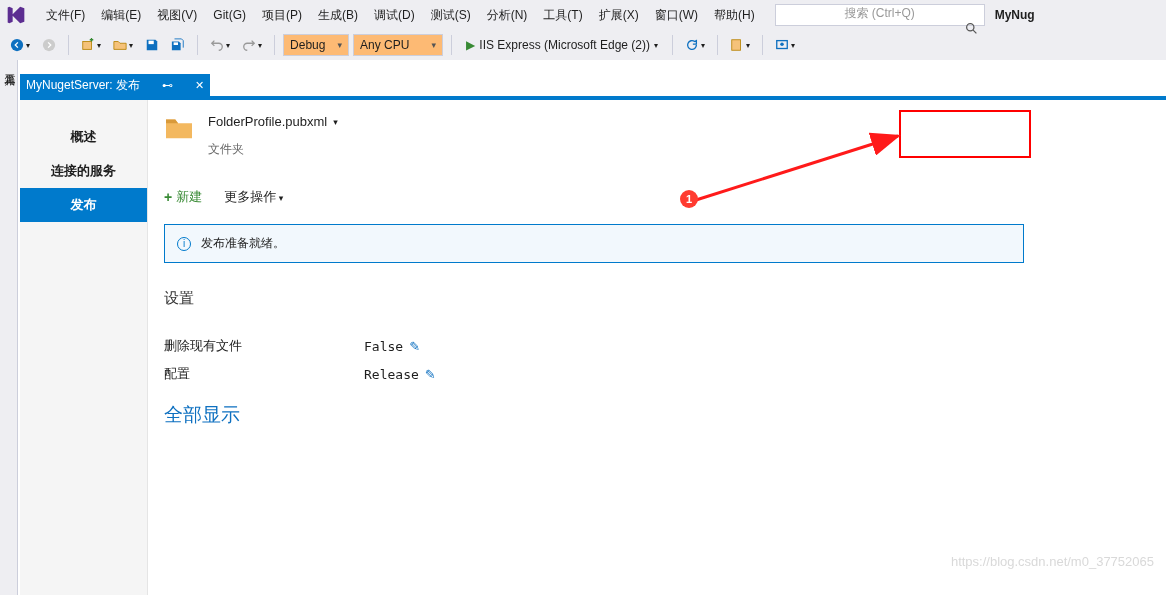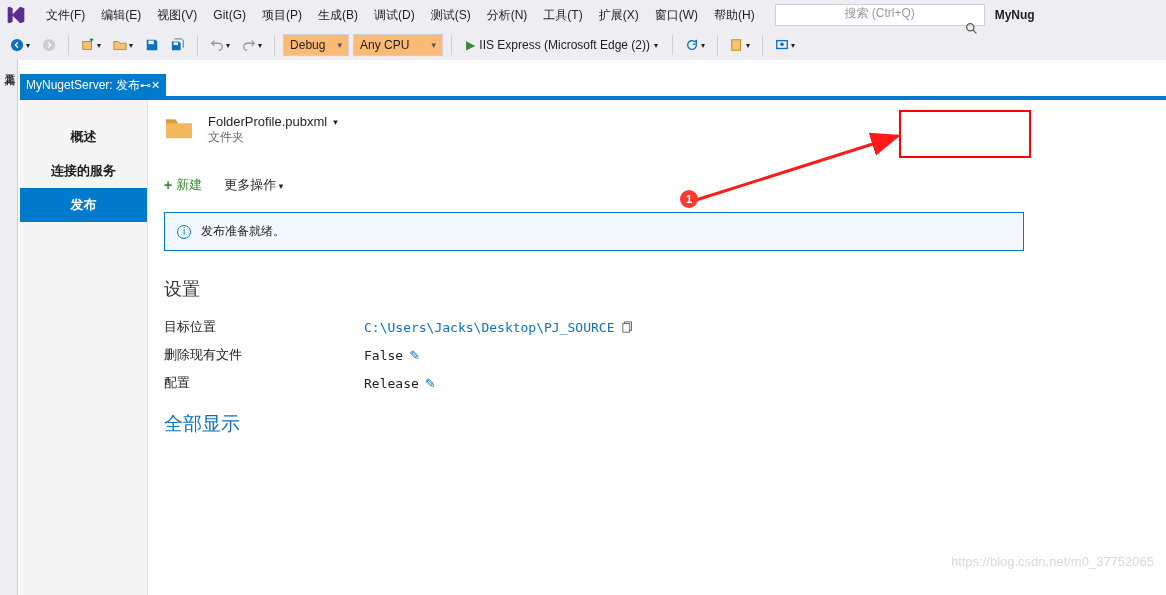--- a/index.html
+++ b/index.html
@@ -21,53 +21,53 @@
 .tb-combo::after { content: "▾"; position: absolute; right: 6px; font-size: 9px; color: #555; }
 .tb-run { display: flex; align-items: center; height: 22px; padding: 0 6px; font-family: Consolas, monospace; font-size: 12px; }
 .tb-run .play { color: #388a34; margin-right: 4px; }
 
 
 .vtabs { position: absolute; left: 0; top: 60px; width: 18px; height: calc(100% - 60px); background: #eeeef2; border-right: 1px solid #cccedb; }
 .vtabs .vtab { writing-mode: vertical-rl; font-size: 11px; padding: 6px 2px; color: #1e1e1e; }
 
 
 .doc-tab-row { position: absolute; left: 20px; top: 74px; display: flex; height: 22px; }
-.doc-tab { background: #007acc; color: #fff; display: flex; align-items: center; padding: 0 6px; font-size: 12px; gap: 0; }
+.doc-tab { background: #007acc; color: #fff; display: flex; align-items: center; padding: 0 6px; font-size: 12px; gap: 22px; }
 .doc-tab .pin, .doc-tab .close { font-size: 11px; }
 .doc-underline { position: absolute; left: 20px; top: 96px; right: 0; height: 4px; background: #007acc; }
 
 
 .publish-area { position: absolute; left: 20px; top: 100px; right: 0; bottom: 0; display: flex; background: #fff; }
 .sidebar { width: 128px; background: #f5f5f5; border-right: 1px solid #e5e5e5; padding-top: 20px; }
 .sidebar .nav-item { padding: 8px 0; text-align: center; font-size: 13px; color: #1e1e1e; cursor: default; font-weight: bold; }
 .sidebar .nav-item.selected { background: #007acc; color: #fff; }
 .main { flex: 1; padding: 14px 16px 0 16px; position: relative; }
 
 
 .profile-row { display: flex; align-items: flex-start; gap: 14px; }
 .folder-icon { width: 30px; height: 26px; }
-.profile-info { display: flex; flex-direction: column; gap: 0; }
+.profile-info { display: flex; flex-direction: column; gap: 12px; }
 .profile-name { font-family: Consolas, monospace; font-size: 13px; display: flex; align-items: center; gap: 6px; }
 .profile-sub { font-size: 12px; color: #666; }
 .publish-btn { margin-left: auto; border: 1px solid #adadad; background: #eeeef2; padding: 8px 16px; display: flex; align-items: center; gap: 6px; font-size: 13px; }
 
 
 .actions-row { display: flex; gap: 22px; margin-top: 30px; font-size: 13px; align-items: center; }
 .link-btn { display: flex; align-items: center; gap: 4px; cursor: default; }
 .link-btn.green { color: #388a34; }
 .link-btn .plus { font-weight: bold; font-size: 14px; }
 .link-btn .dd::after { content: " ▾"; font-size: 9px; }
 
 
 .status-box { border: 1px solid #007acc; background: #f2f8fd; margin-top: 18px; padding: 10px 12px; display: flex; align-items: center; gap: 10px; max-width: 860px; }
 .status-box .info-icon { color: #007acc; border: 1.5px solid #007acc; border-radius: 50%; width: 14px; height: 14px; display: flex; align-items: center; justify-content: center; font-size: 10px; }
 
 
 .settings { margin-top: 26px; max-width: 860px; }
-.settings-title { font-size: 18px; color: #333; margin-bottom: 12px; }
+.settings-title { font-size: 15px; color: #333; margin-bottom: 24px; }
 .settings-row { display: flex; align-items: center; padding: 5px 0; }
 .settings-row .lbl { width: 200px; font-size: 13px; }
 .settings-row .val { font-family: Consolas, monospace; font-size: 13px; }
 .settings-row .val.link { color: #0e70c0; }
 .settings-row .edit-icon { color: #0e70c0; margin-left: 6px; font-size: 13px; }
 .settings-row .copy-icon { color: #555; margin-left: 8px; font-size: 12px; }
 .show-all { color: #0e70c0; font-size: 19px; margin-top: 14px; display: inline-block; }
 
 
 .annot-box { position: absolute; border: 2px solid #ff0000; pointer-events: none; }
@@ -251,30 +251,20 @@
     </div>
 
     <div class="status-box">
       <span class="info-icon">i</span>
       <span>发布准备就绪。</span>
     </div>
 
     <div class="settings">
       <div class="settings-title">设置</div>
 
-      <div class="settings-row">
-        <span class="lbl">目标位置</span>
-        <span class="val link">C:\Users\Jacks\Desktop\PJ_SOURCE</span>
-        <span class="copy-icon">
-          <svg width="12" height="12" viewBox="0 0 14 14">
-              <rect x="3" y="1" width="8" height="10" fill="none" stroke="#555"></rect>
-              <rect x="1" y="3" width="8" height="10" fill="#fff" stroke="#555"></rect>
-            </svg>
-        </span>
-      </div>
 
       <div class="settings-row">
         <span class="lbl">删除现有文件</span>
         <span class="val">False</span>
         <span class="edit-icon">✎</span>
       </div>
 
       <div class="settings-row">
         <span class="lbl">配置</span>
         <span class="val">Release</span>

